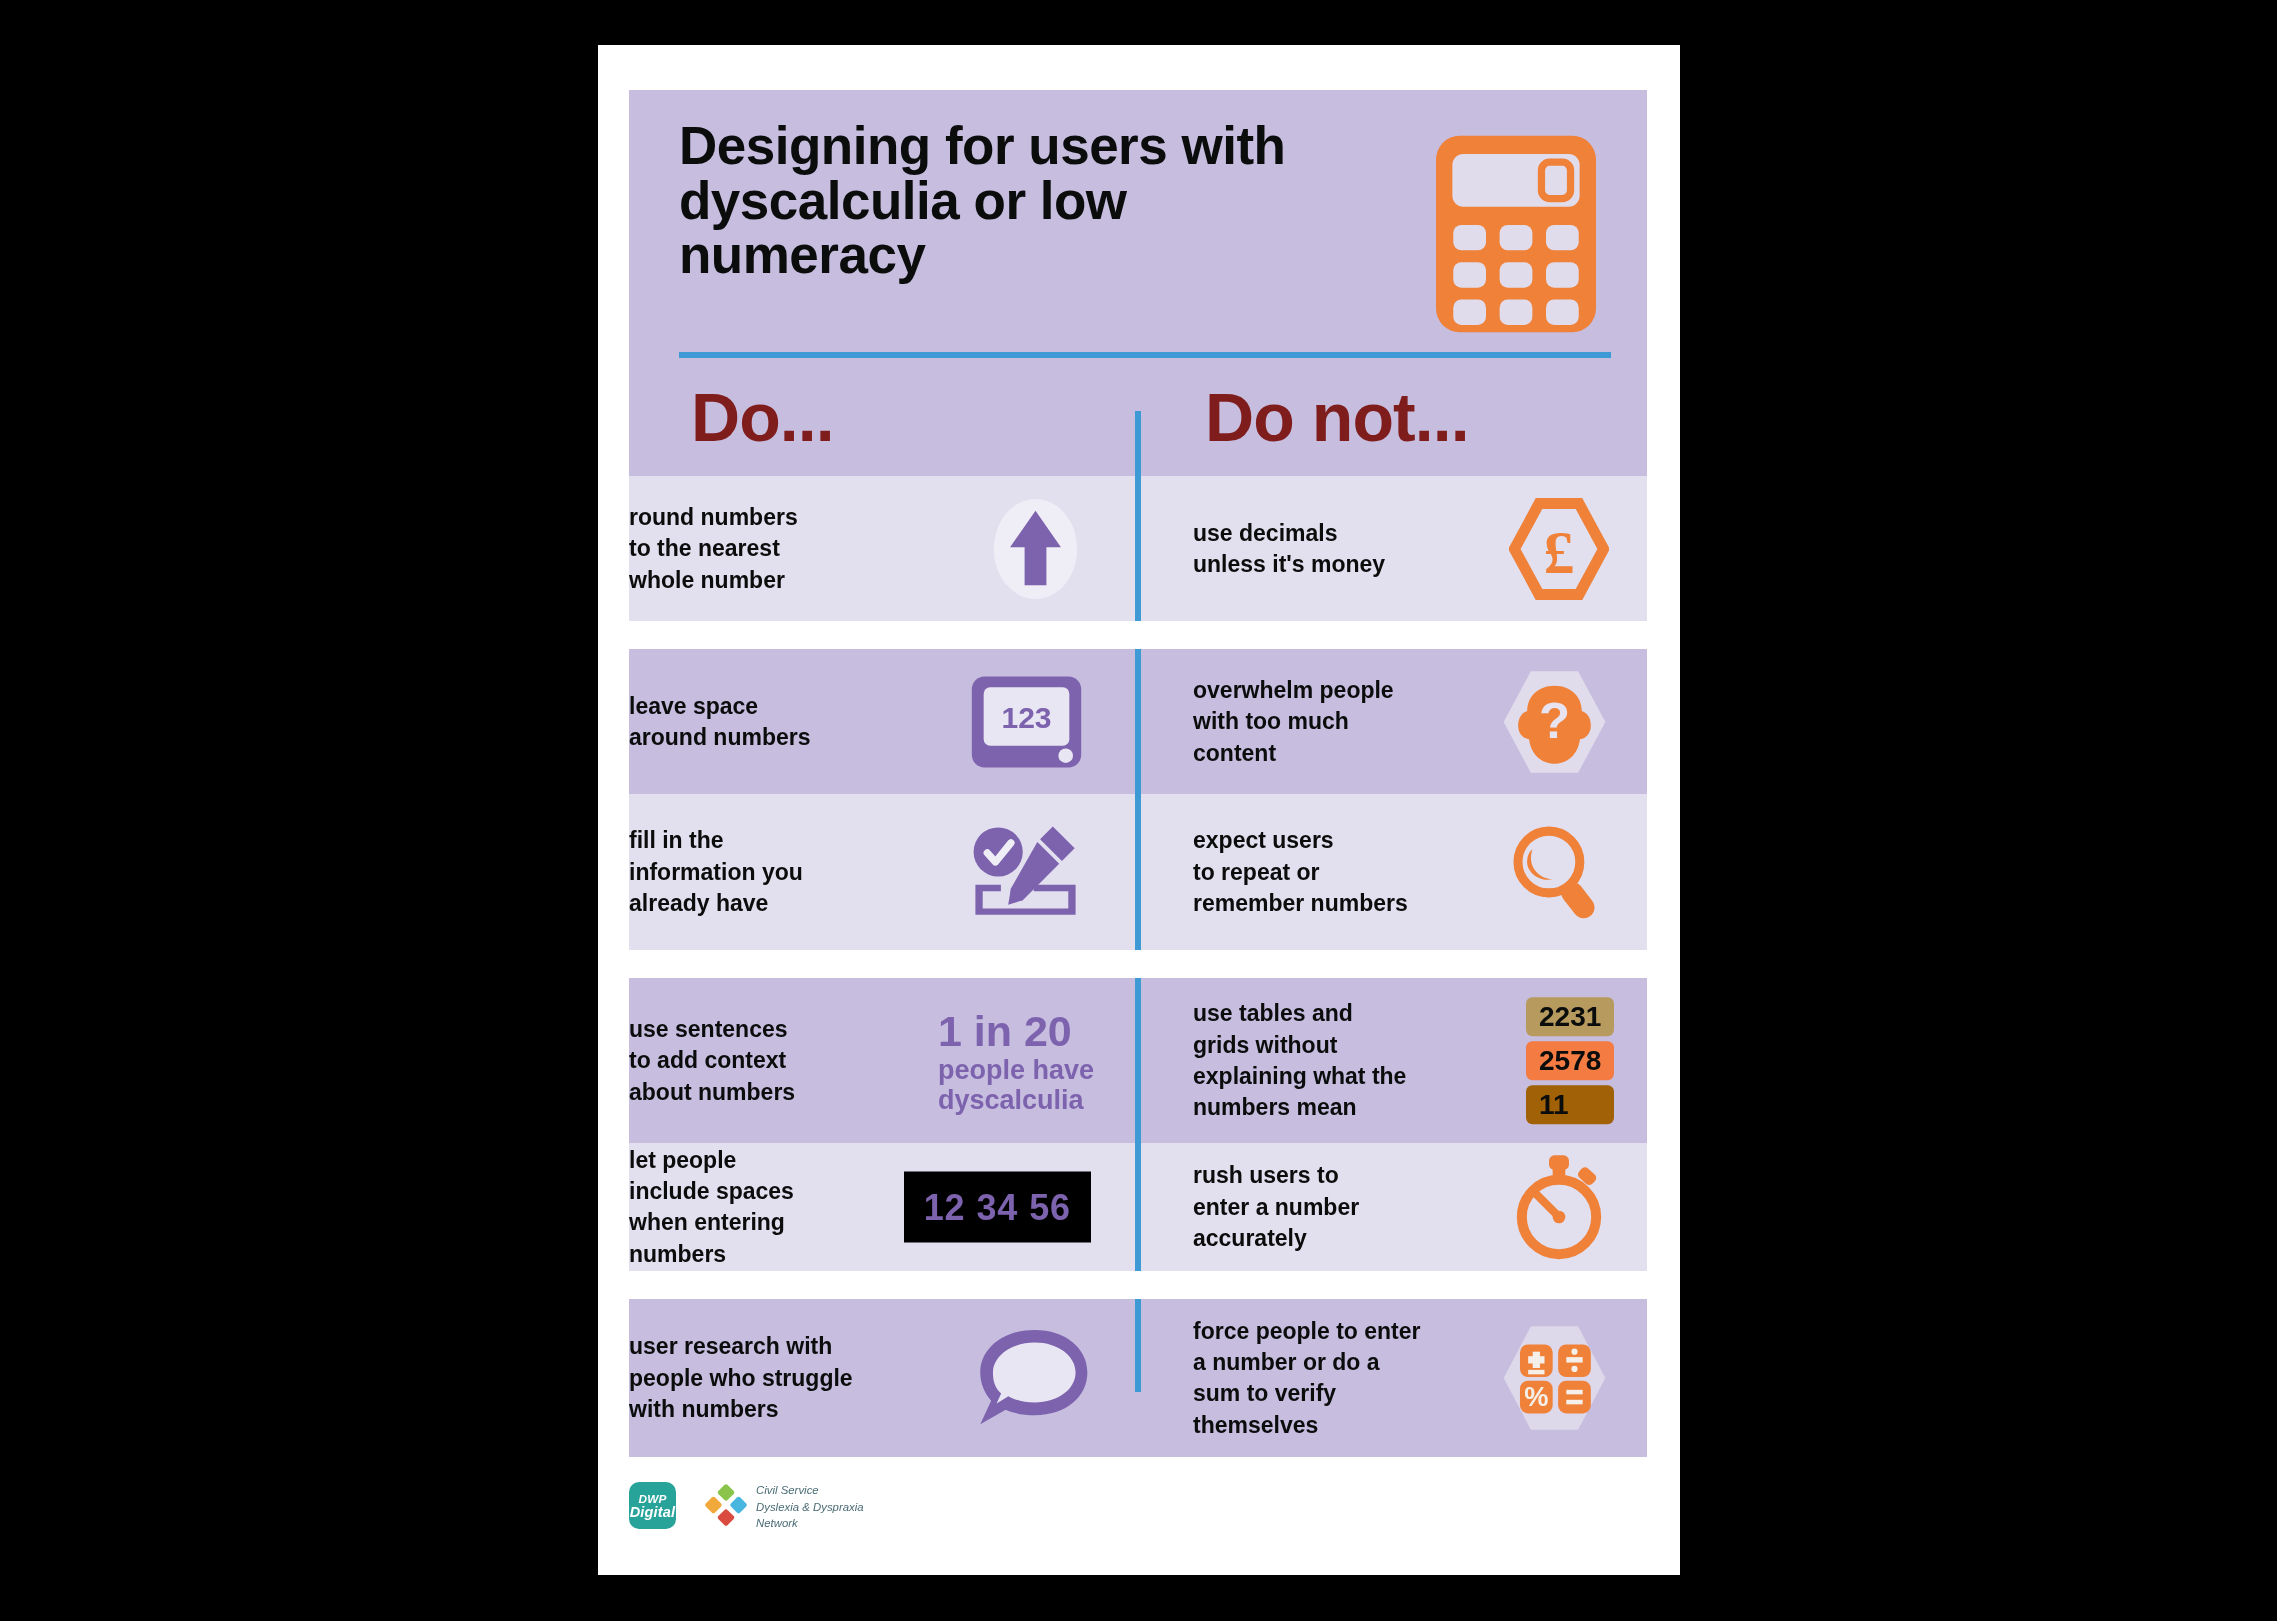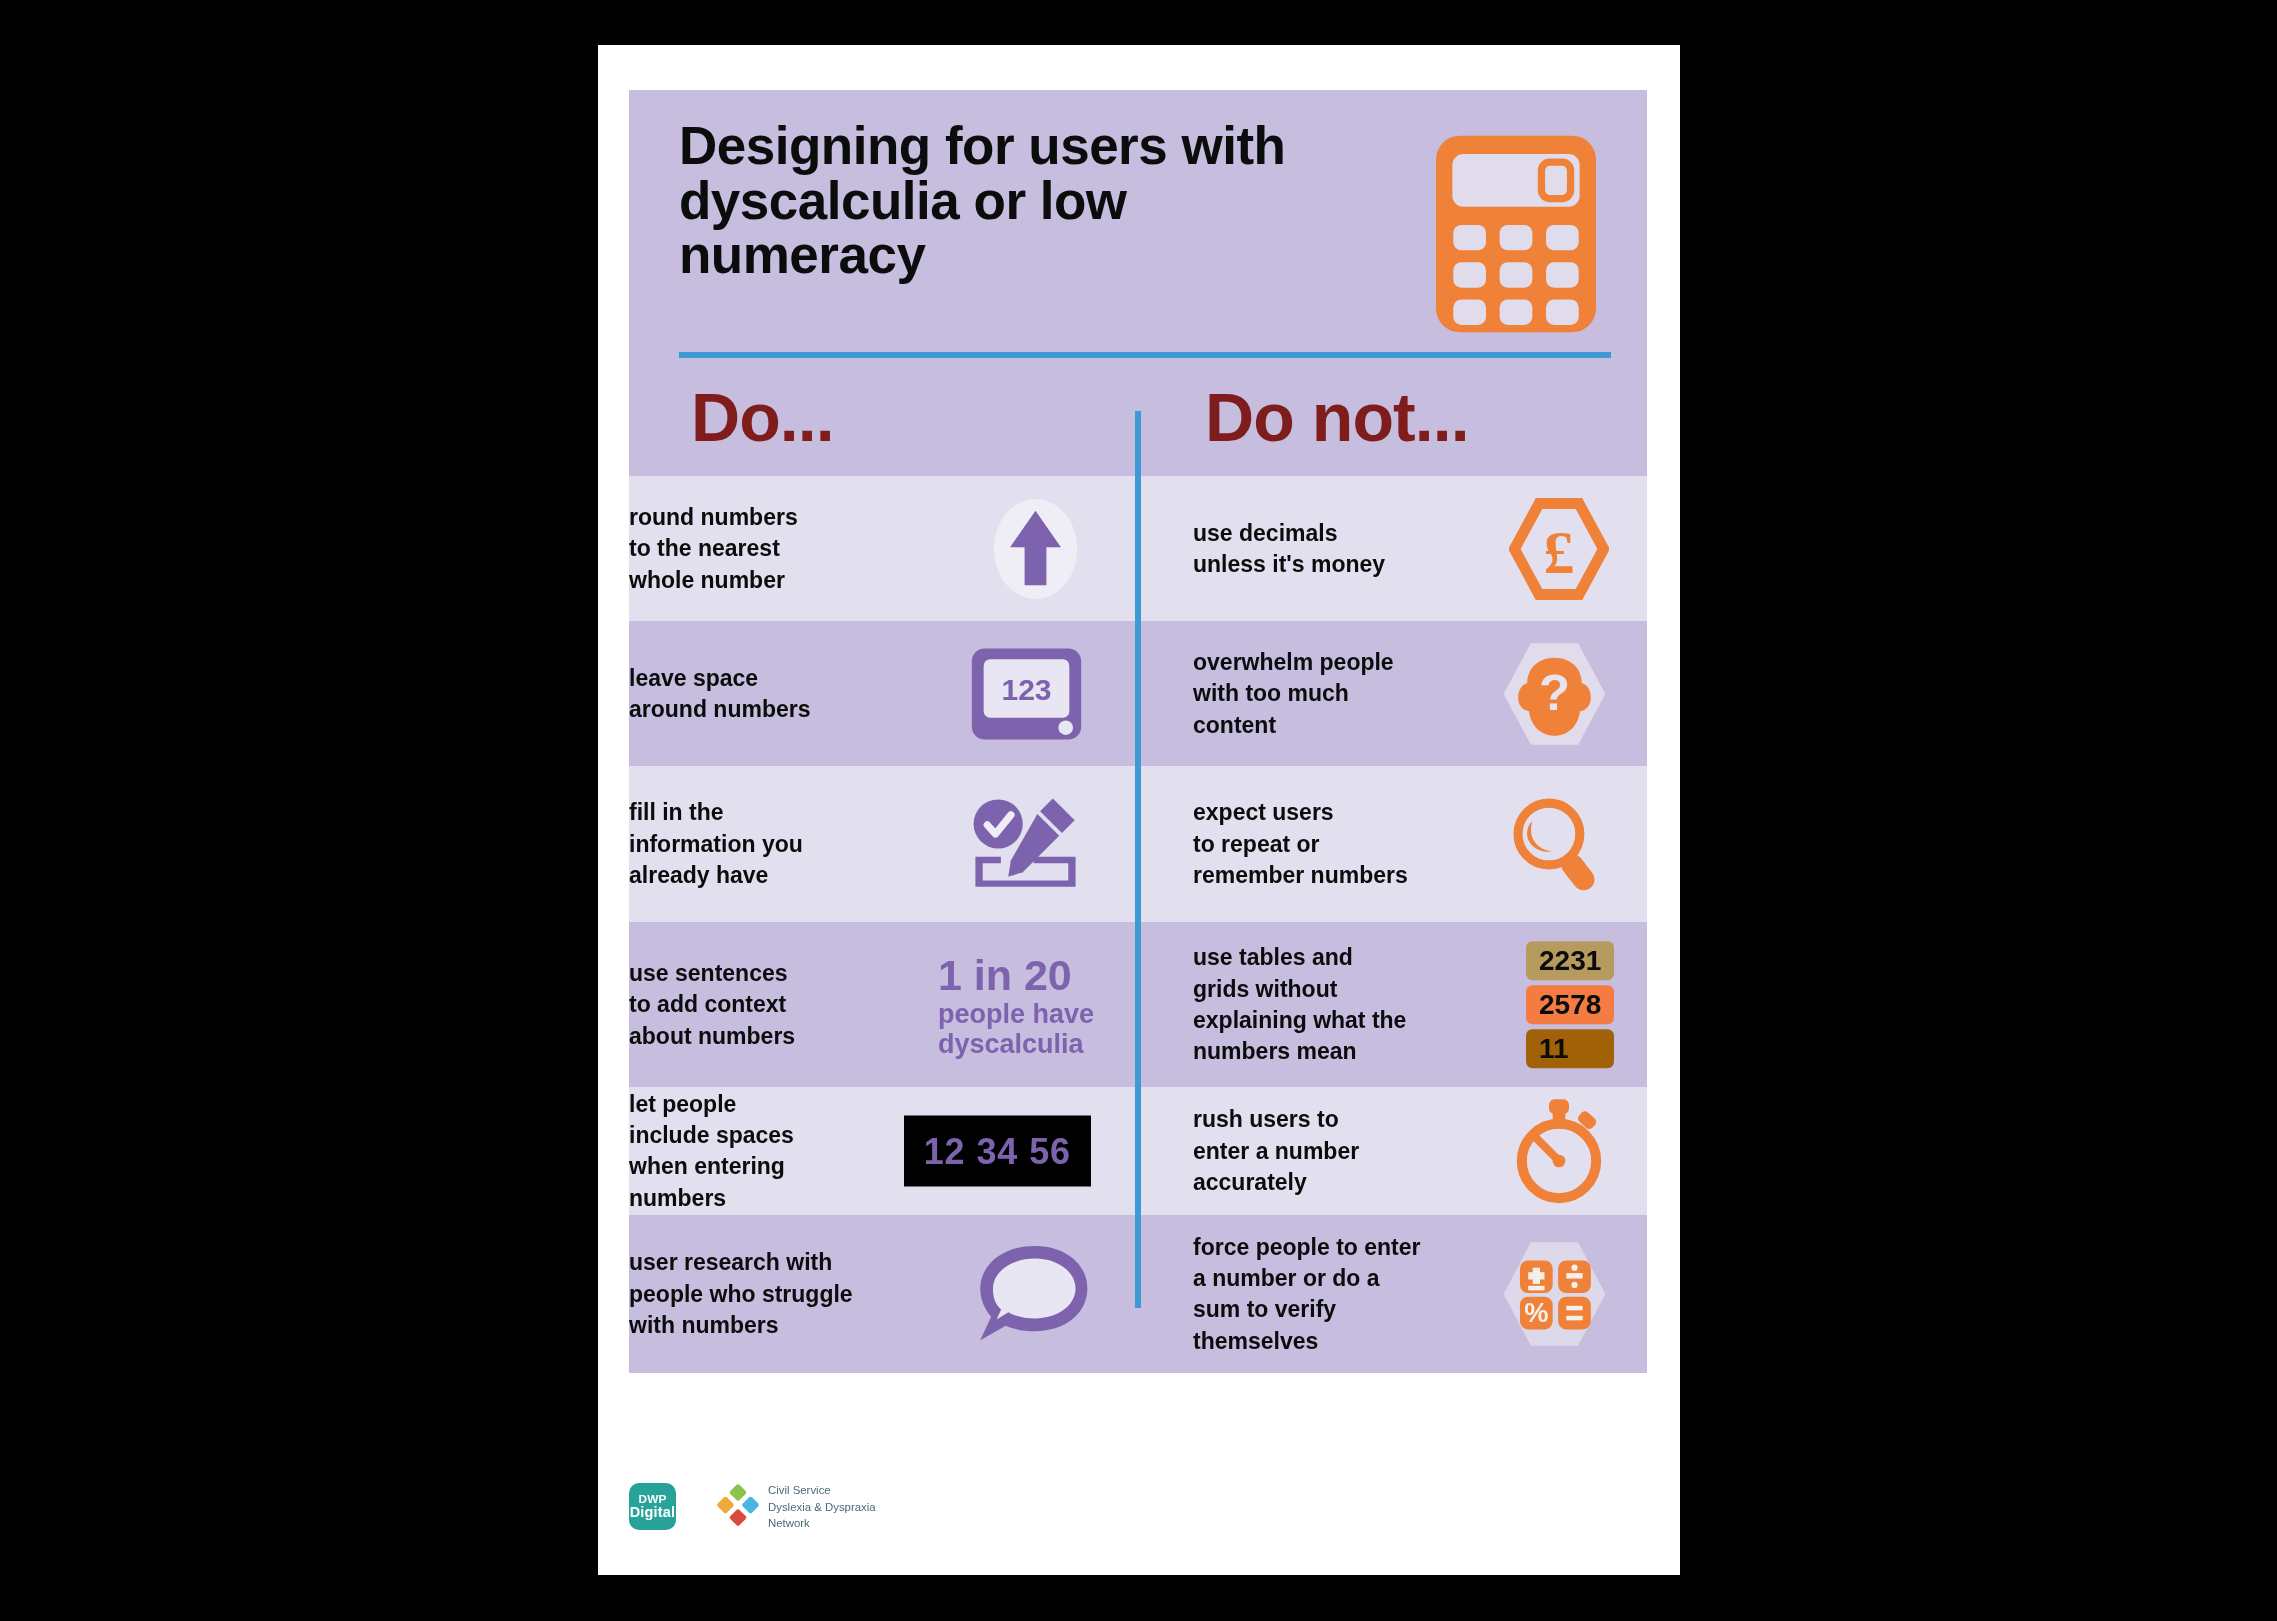--- a/index.html
+++ b/index.html
@@ -98,21 +98,21 @@
   }
 
   
   .rows { display: flex; flex-direction: column; flex: 1; }
   .row {
     display: flex;
     position: relative;
     box-sizing: border-box;
   }
   .row.light { background: #e2dfee; }
-  .row.dark  { background: #c6bddf; }
+  .row.dark  { background: #c6bddf; margin-top: 28px; }
 
   .cellhalf {
     width: 50%;
     display: flex;
     align-items: center;
     box-sizing: border-box;
     position: relative;
   }
   .cellhalf.left  { padding-right: 9px; }
   .cellhalf.right { padding-left: 55px; padding-right: 9px; }
@@ -186,22 +186,22 @@
     color: #0b0c0c;
     line-height: 1.22;
   }
 
   
   .footer {
     position: absolute;
     left: 31px;
     bottom: 44px;
     display: flex;
-    align-items: center;
-    gap: 41px;
+    gap: 29px;
+    font-style: italic;
   }
   .dwp {
     width: 47px; height: 47px;
     border-radius: 10px;
     background: #27a39a;
     color: #ffffff;
     display: flex;
     flex-direction: column;
     align-items: center;
     justify-content: center;

